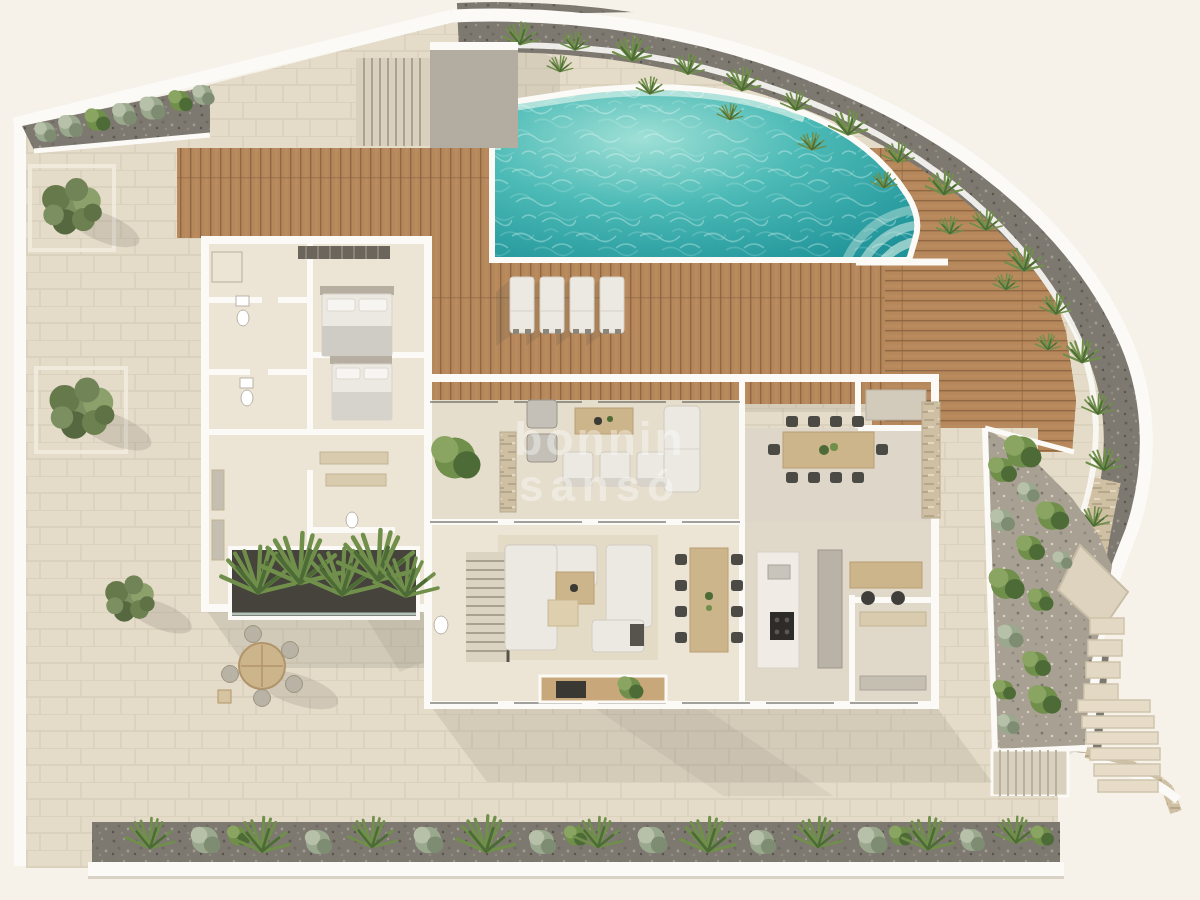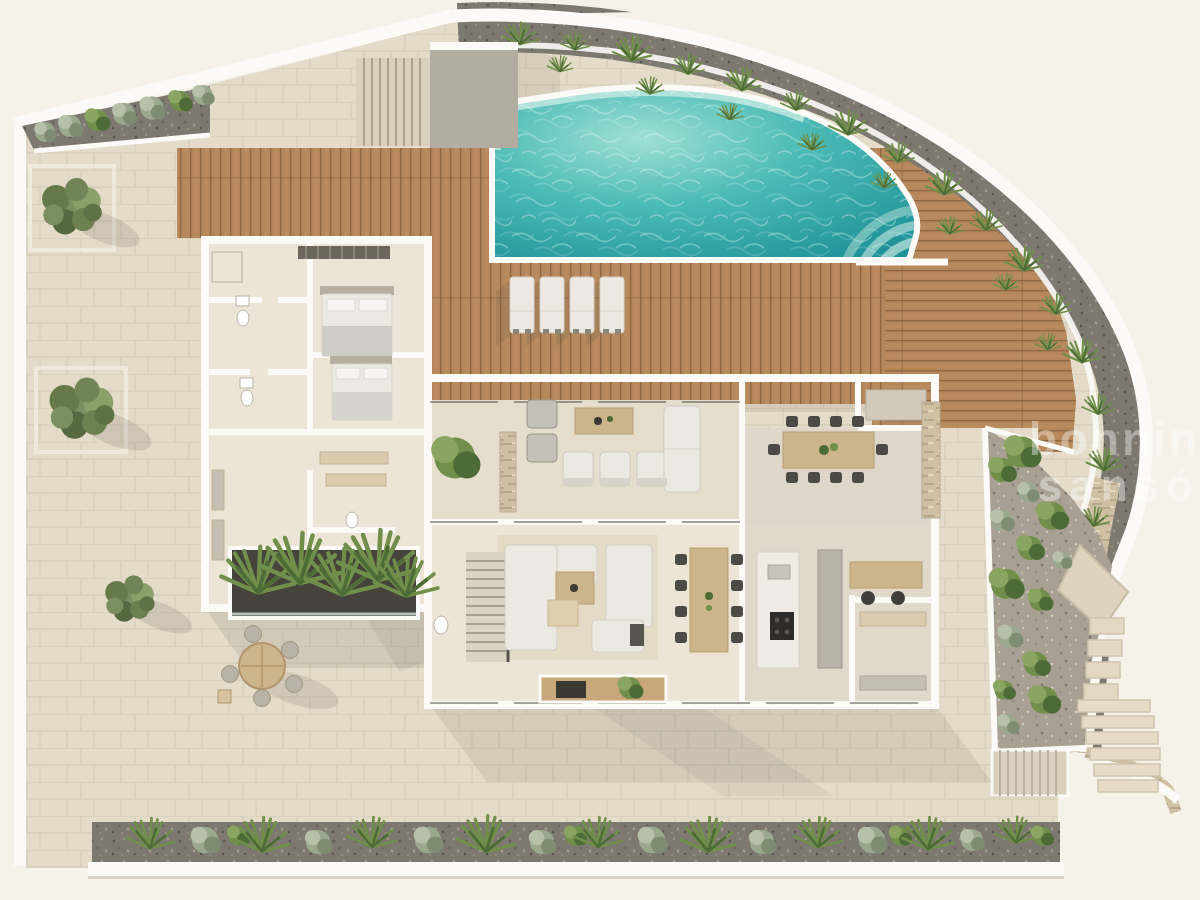--- a/index.html
+++ b/index.html
@@ -10,21 +10,21 @@
     --plant_green:#6f8f4a; --plant_dark:#4d6b36; --plant_gray:#9aa88e;
     --furniture_white:#ece9e3; --furniture_gray:#b9b3a6; --wood_furniture:#cdb58b;
     --planter_dark:#45433c; --shadow:#5f5a50;
   }
   html,body{margin:0;padding:0;background:#e9e6df;}
   .stage{position:relative;width:1200px;height:900px;background:var(--page_bg);overflow:hidden;
          font-family:"Liberation Sans",sans-serif;}
   .stage svg{position:absolute;left:0;top:0;}
   .plan-title{position:absolute;top:46px;right:40px;font-size:33px;font-weight:bold;
               color:var(--accent);letter-spacing:.5px;white-space:nowrap;}
-  .watermark{position:absolute;left:0;top:416px;width:100%;text-align:right;
+  .watermark{position:absolute;left:0;top:416px;width:100%;text-align:center;
              color:rgba(255,255,255,.38);font-weight:bold;line-height:1;pointer-events:none;}
   .watermark .l1{display:block;font-size:46px;letter-spacing:3px;}
   .watermark .l2{display:block;font-size:44px;letter-spacing:7px;margin-top:2px;}
 </style>
 </head>
 <body>
 
 <div class="stage">
 <svg width="1200" height="900" viewBox="0 0 1200 900">
   <defs>

